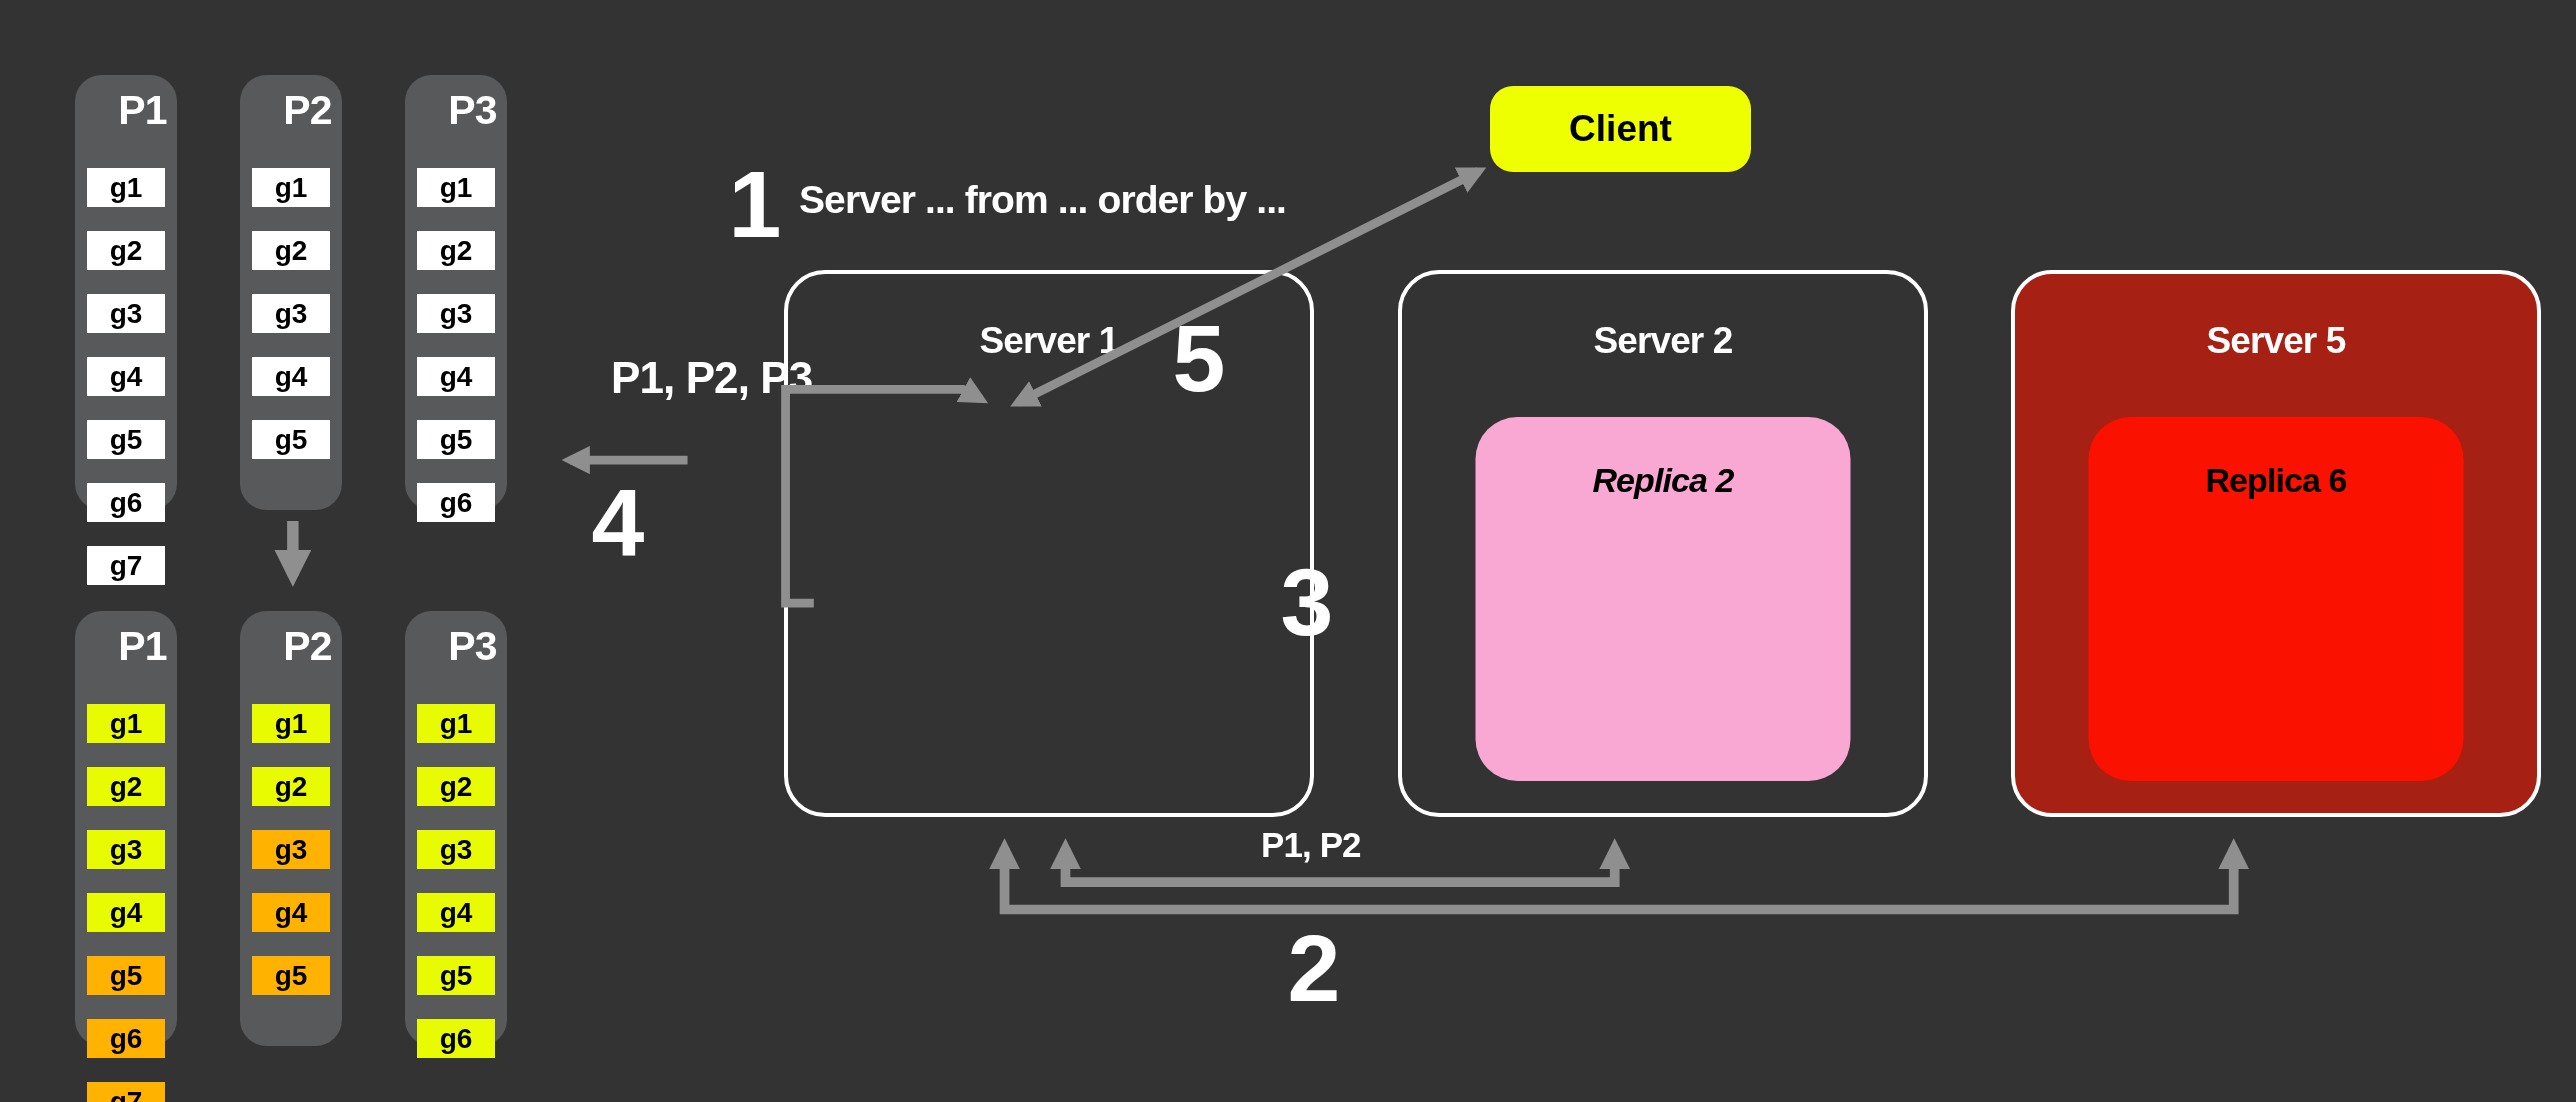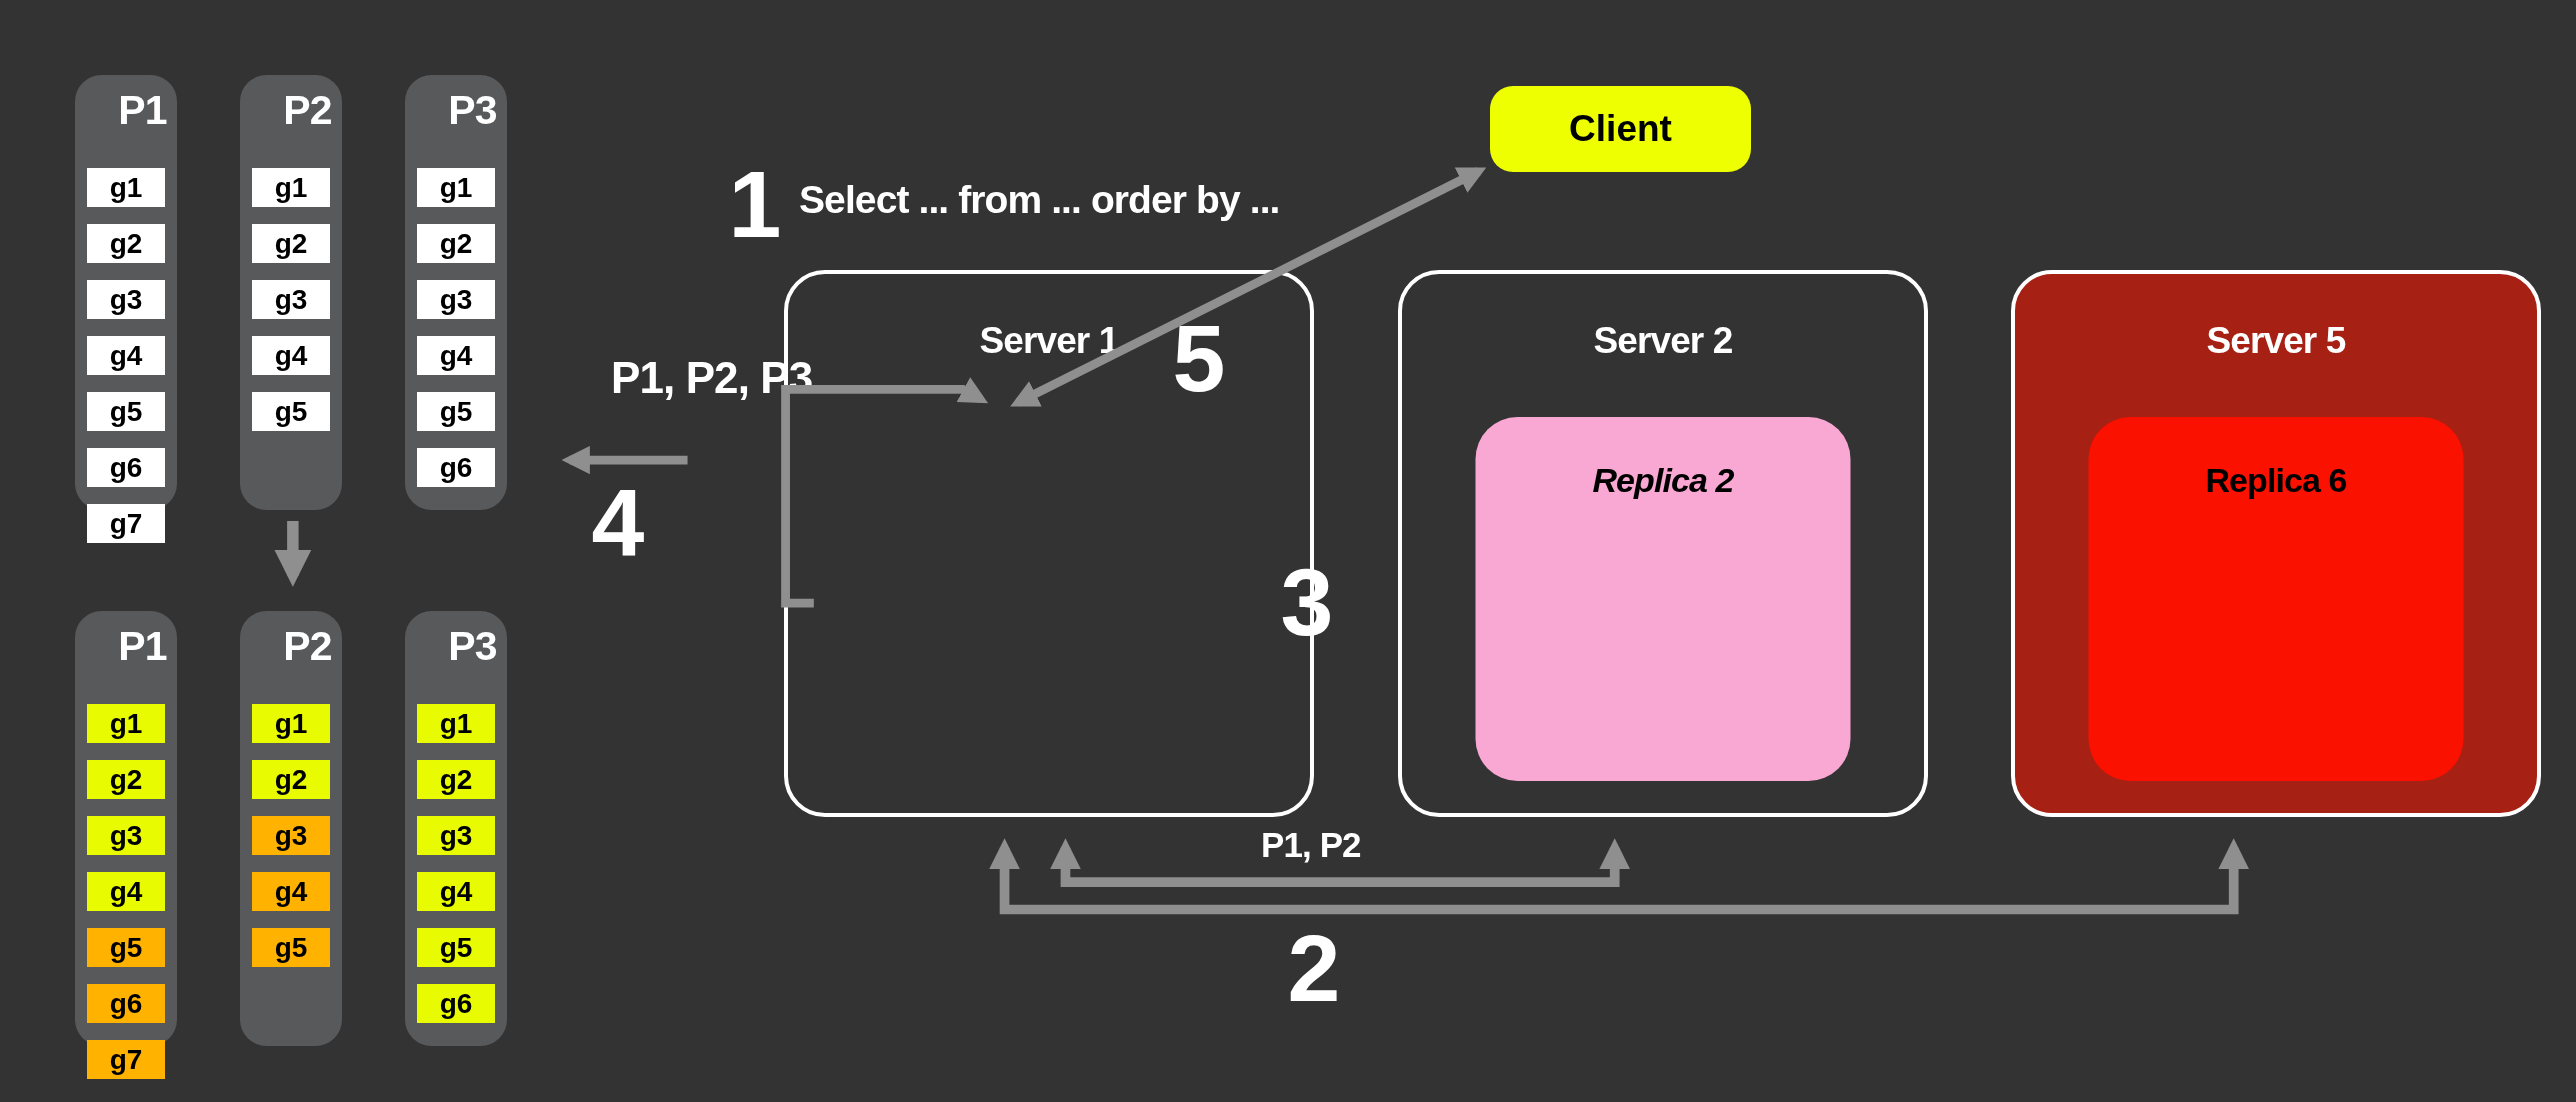--- a/index.html
+++ b/index.html
@@ -6,21 +6,21 @@
   .canvas{
     position:relative;width:2576px;height:1102px;overflow:hidden;
     background:var(--bg,#333);
     font-family:"Liberation Sans","DejaVu Sans",sans-serif;
   }
   
   .pcol{position:absolute;width:102px;height:435px;background:var(--colbg,#58595B);border-radius:26.5px;}
   .col1{left:75px}.col2{left:240px}.col3{left:405px}
   .gtop{top:75px}.gbot{top:611px}
   .pcol-h{margin-top:12.4px;text-align:center;font-size:41px;font-weight:700;color:#fff;letter-spacing:-0.9px;padding-left:33px;}
-  .cells{position:absolute;left:12.4px;right:12.4px;top:93px;display:flex;flex-direction:column;gap:17px;}
+  .cells{position:absolute;left:12.4px;right:12.4px;top:93px;display:flex;flex-direction:column;gap:24px;}
   .cell{height:39px;line-height:39px;text-align:center;font-size:28px;font-weight:700;color:#000;}
   
   .server{position:absolute;top:270px;width:530px;height:547px;border:4.4px solid #fff;border-radius:41px;box-sizing:border-box;margin-left:48px;}
   .s1{left:736px}.s2{left:1350px}.s3{left:1963px}
   .server-title{position:absolute;top:46px;left:0;right:0;text-align:center;font-size:37px;font-weight:600;color:#fff;letter-spacing:-0.9px;}
   .replica{position:absolute;left:50%;transform:translateX(-50%);top:143px;width:375px;height:364px;border-radius:42px;}
   .replica-label{margin-top:44px;text-align:center;font-size:34px;font-weight:700;color:#000;letter-spacing:-0.9px;}
   
   .client{position:absolute;left:1490px;top:73px;width:261px;height:86px;border-radius:23px;
     display:flex;align-items:center;justify-content:center;font-size:37px;font-weight:700;color:#000;margin-top:13px;}
@@ -123,21 +123,21 @@
     </div>
   </div>
   <div class="server s3" style="background: rgb(166, 32, 20);">
     <div class="server-title">Server 5</div>
     <div class="replica" style="background: rgb(251, 17, 0);">
       <div class="replica-label">Replica 6</div>
     </div>
   </div>
 
   <div class="num" id="num1">1</div>
-  <div class="select-text">Select ... from ... order by ...</div>
+  <div class="select-text">Server ... from ... order by ...</div>
   <div class="num" id="num2">2</div>
   <div class="num" id="num3">3</div>
   <div class="num" id="num4">4</div>
   <div class="num" id="num5">5</div>
   <div class="merge-label">P1, P2, P3</div>
   <div class="scatter-label">P1, P2</div>
 
   <svg class="overlay" width="2576" height="1102" viewBox="0 0 2916 1248">
     <defs>
       <marker id="ah" viewBox="0 0 10 10" refX="7" refY="5" markerWidth="3.2" markerHeight="3.2" orient="auto-start-reverse" markerUnits="strokeWidth">

